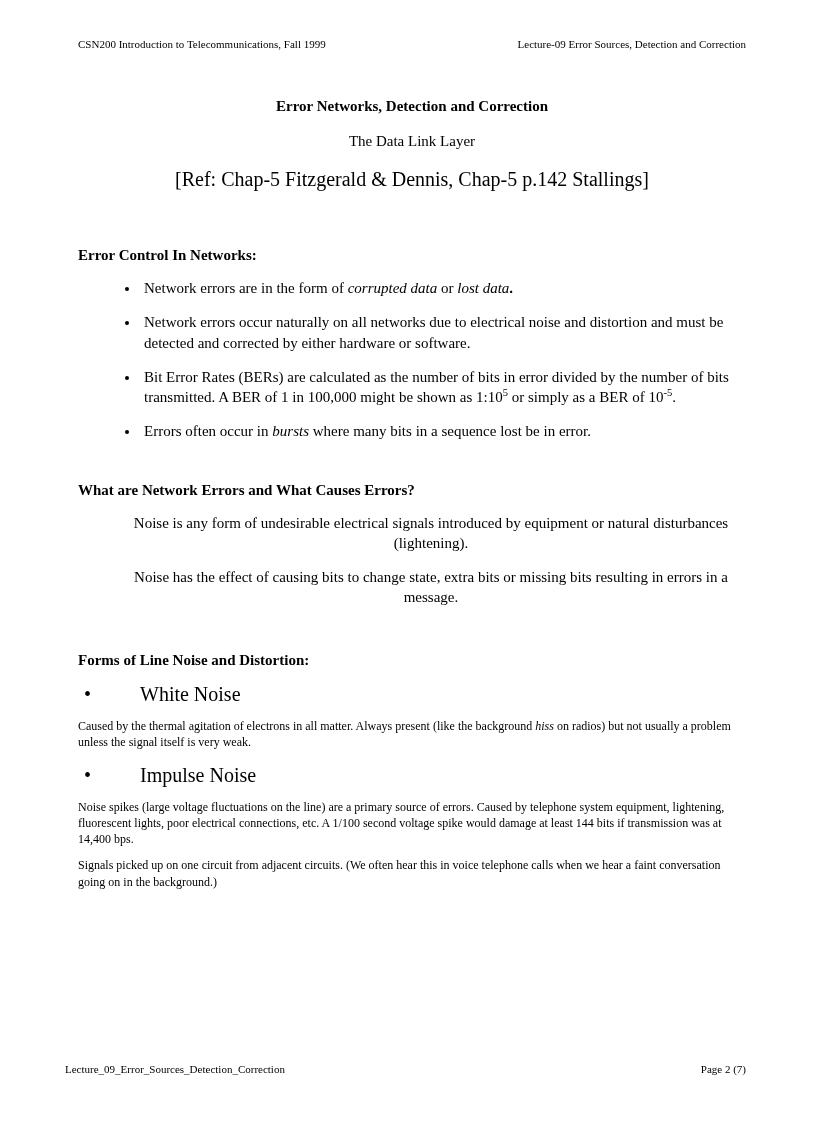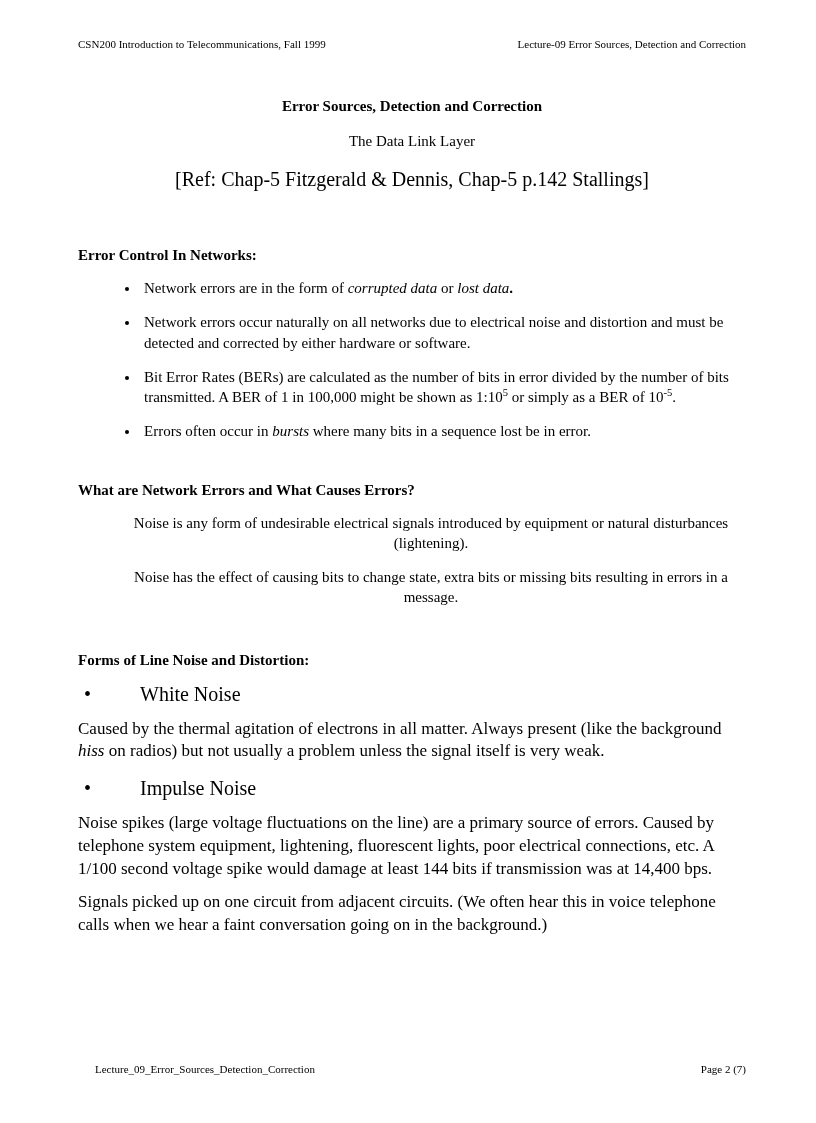--- a/index.html
+++ b/index.html
@@ -73,49 +73,49 @@
     margin-bottom: 12px;
     margin-top: 14px;
   }
   .noise-bullet {
     display: inline-block;
     width: 56px;
     text-align: left;
     padding-left: 6px;
   }
   .body-para {
-    font-size: 17px;
+    font-size: 12px;
     line-height: 1.35;
     margin-bottom: 10px;
     padding-right: 4px;
   }
   .footer {
     position: absolute;
     bottom: 48px;
-    left: 95px;
+    left: 65px;
     right: 70px;
     display: flex;
     justify-content: space-between;
     font-size: 11px;
   }
   .italic { font-style: italic; }
   .bold { font-weight: bold; }
   sup { font-size: 0.7em; vertical-align: super; line-height: 0; }
 </style>
 </head>
 <body>
 
 <div class="page">
 
   <div class="header">
     <span>CSN200 Introduction to Telecommunications,   Fall 1999</span>
     <span>Lecture-09  Error Sources, Detection and Correction</span>
   </div>
 
-  <div class="title">Error  Sources, Detection and Correction</div>
+  <div class="title">Error  Networks, Detection and Correction</div>
   <div class="subtitle">The Data Link Layer</div>
   <div class="ref">[Ref:   Chap-5 Fitzgerald  &amp; Dennis,  Chap-5 p.142 Stallings]</div>
 
   <div class="section-heading">Error  Control In Networks:</div>
 
   <ul class="bullets">
     <li>
       <span>Network errors are in the form of </span><span class="italic">corrupted data</span><span> or </span><span class="italic">lost data</span><span class="bold">.</span>
     </li>
     <li>

